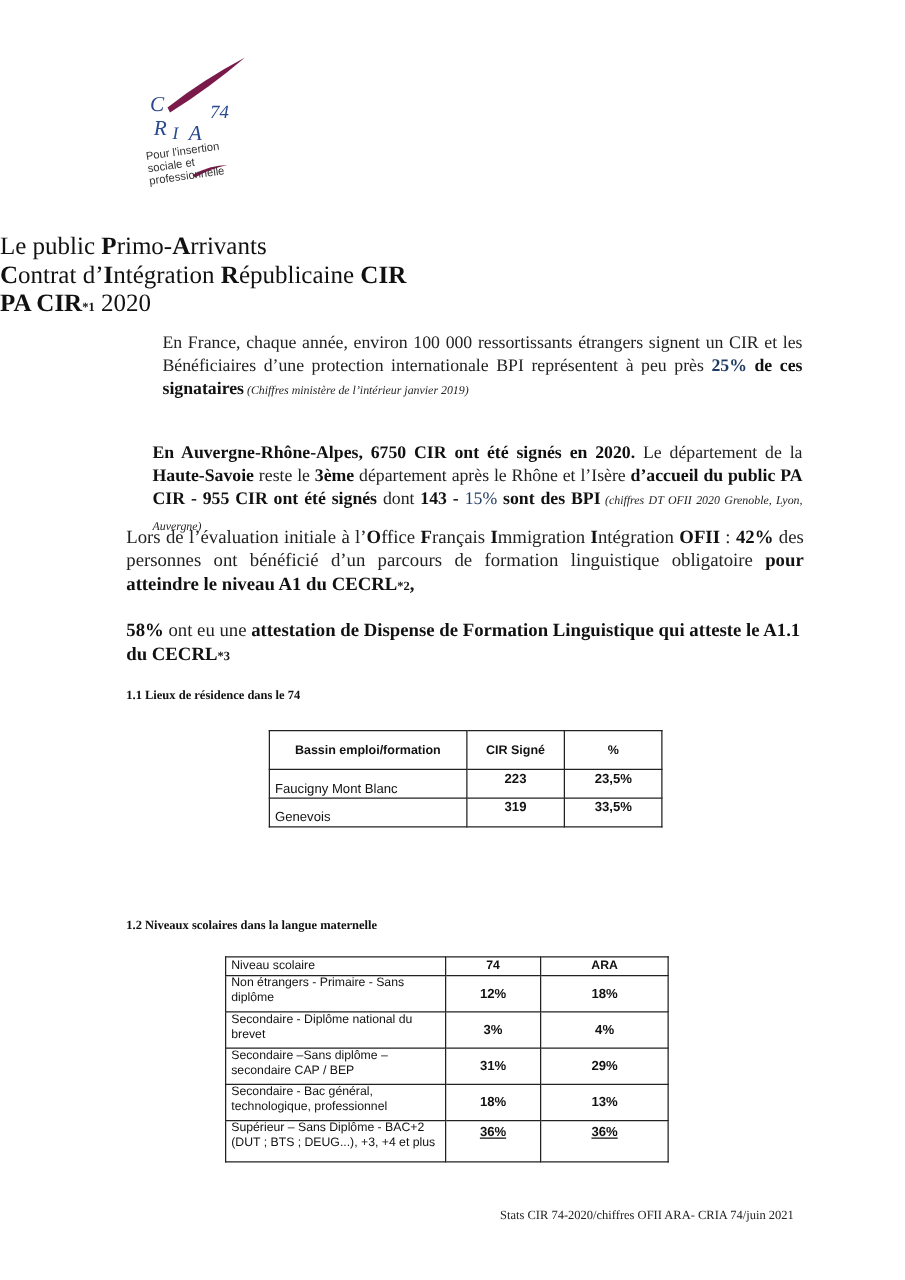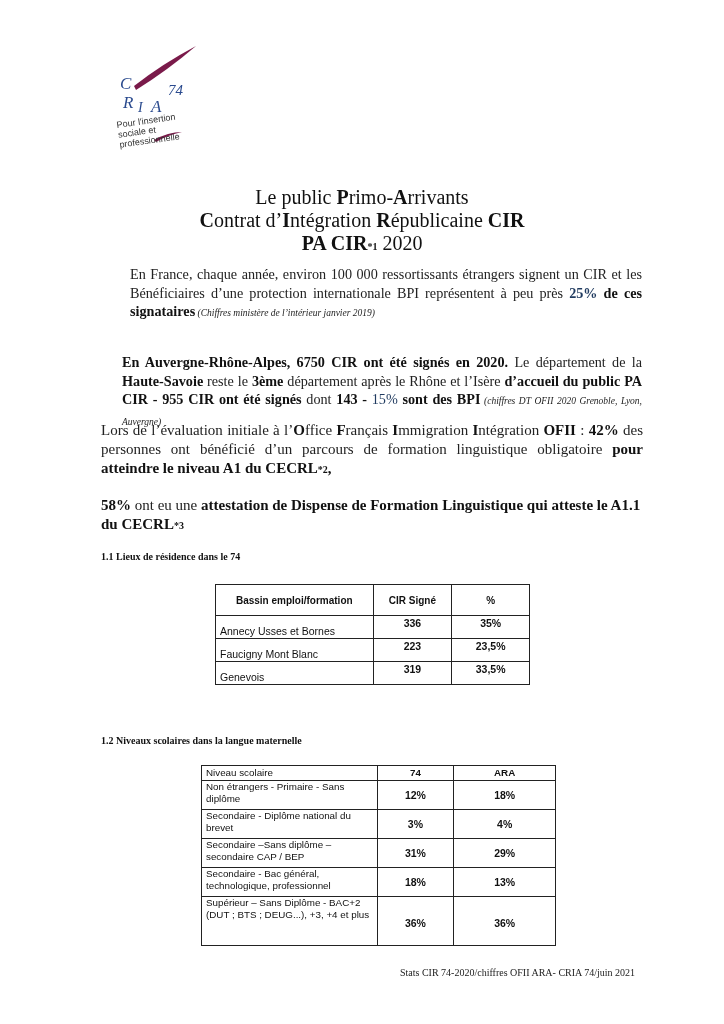--- a/index.html
+++ b/index.html
@@ -9,47 +9,47 @@
       font-family: "Liberation Serif", serif; color: #1a1a1a;
     }
     .abs { position: absolute; }
 
     
     #logo { left: 92px; top: 40px; width: 110px; height: 105px; }
     #logo .l { position: absolute; font-family: "Liberation Serif", serif; font-style: italic; color: #2a4a8e; font-size: 17px; }
     #logo .tag { position: absolute; font-family: "Liberation Sans", sans-serif; font-size: 9px; color: #333; line-height: 10px; transform: rotate(-8deg); transform-origin: left top; }
 
     
-    .title { left: 0; width: 724px; text-align: center; font-size: 20px; line-height: 23px; color: #111; }
+    .title { left: 0; width: 724px; font-size: 20px; line-height: 23px; color: #111; }
     .title b { font-weight: bold; }
     .sup { font-size: 10px; vertical-align: baseline; font-weight: bold; }
 
     .para { font-size: 14.2px; line-height: 18.5px; color: #222; }
     .para b { color: #111; }
     .accent { color: #1f3a5f; font-weight: bold; }
     .small-ital { font-style: italic; font-size: 9.5px; }
     .justify { text-align: justify; text-align-last: left; }
 
     .h2 { font-size: 10px; font-weight: bold; color: #111; }
 
     table { border-collapse: collapse; position: absolute; font-family: "Liberation Sans", sans-serif; color: #111; }
     td, th { border: 1.5px solid #222; padding: 0 4px; }
 
     #t1 { left: 215px; top: 584px; width: 315px; font-size: 10.5px; }
     #t1 th { height: 30px; font-weight: bold; font-size: 10px; }
     #t1 td { height: 20px; vertical-align: bottom; padding-bottom: 1px; }
     #t1 td.num { text-align: center; font-weight: bold; vertical-align: top; padding-top: 1px; }
     #t1 td.label-total { font-weight: bold; }
 
-    #t2 { left: 201px; top: 765px; width: 355px; font-size: 9.8px; line-height: 12px; }
+    #t2 { left: 180px; top: 765px; width: 355px; font-size: 9.8px; line-height: 12px; }
     #t2 th { height: 14px; font-weight: normal; text-align: left; }
     #t2 th.c { text-align: center; font-weight: bold; }
     #t2 td { height: 28px; vertical-align: top; }
     #t2 td.num { text-align: center; font-weight: bold; vertical-align: middle; font-size: 10.5px; }
-    #t2 td.num.top { vertical-align: top; padding-top: 20px; }
+    #t2 td.num.top { vertical-align: top; padding-top: 3px; text-decoration: underline; }
 
     #footer { left: 400px; top: 967px; font-size: 10px; color: #222; }
   </style>
 </head>
 <body>
 
 <div id="logo" class="abs">
   <svg class="abs" style="left:0;top:0" width="110" height="105">
     <path d="M42 46 Q70 24 104 6 Q76 30 44 50 Z" fill="#7a1a4a"></path>
     <path d="M62 100 Q76 92 90 92 Q76 95 64 102 Z" fill="#7a1a4a"></path>
@@ -102,25 +102,20 @@
     </colgroup>
   <thead>
     <tr>
       <th>Bassin emploi/formation</th>
       <th>CIR Signé</th>
       <th>%</th>
     </tr>
   </thead>
   <tbody>
     <tr>
-      <td>Annecy Usses et Bornes</td>
-      <td class="num">336</td>
-      <td class="num">35%</td>
-    </tr>
-    <tr>
       <td>Faucigny Mont Blanc</td>
       <td class="num">223</td>
       <td class="num">23,5%</td>
     </tr>
     <tr>
       <td>Genevois</td>
       <td class="num">319</td>
       <td class="num">33,5%</td>
     </tr>
   </tbody>

